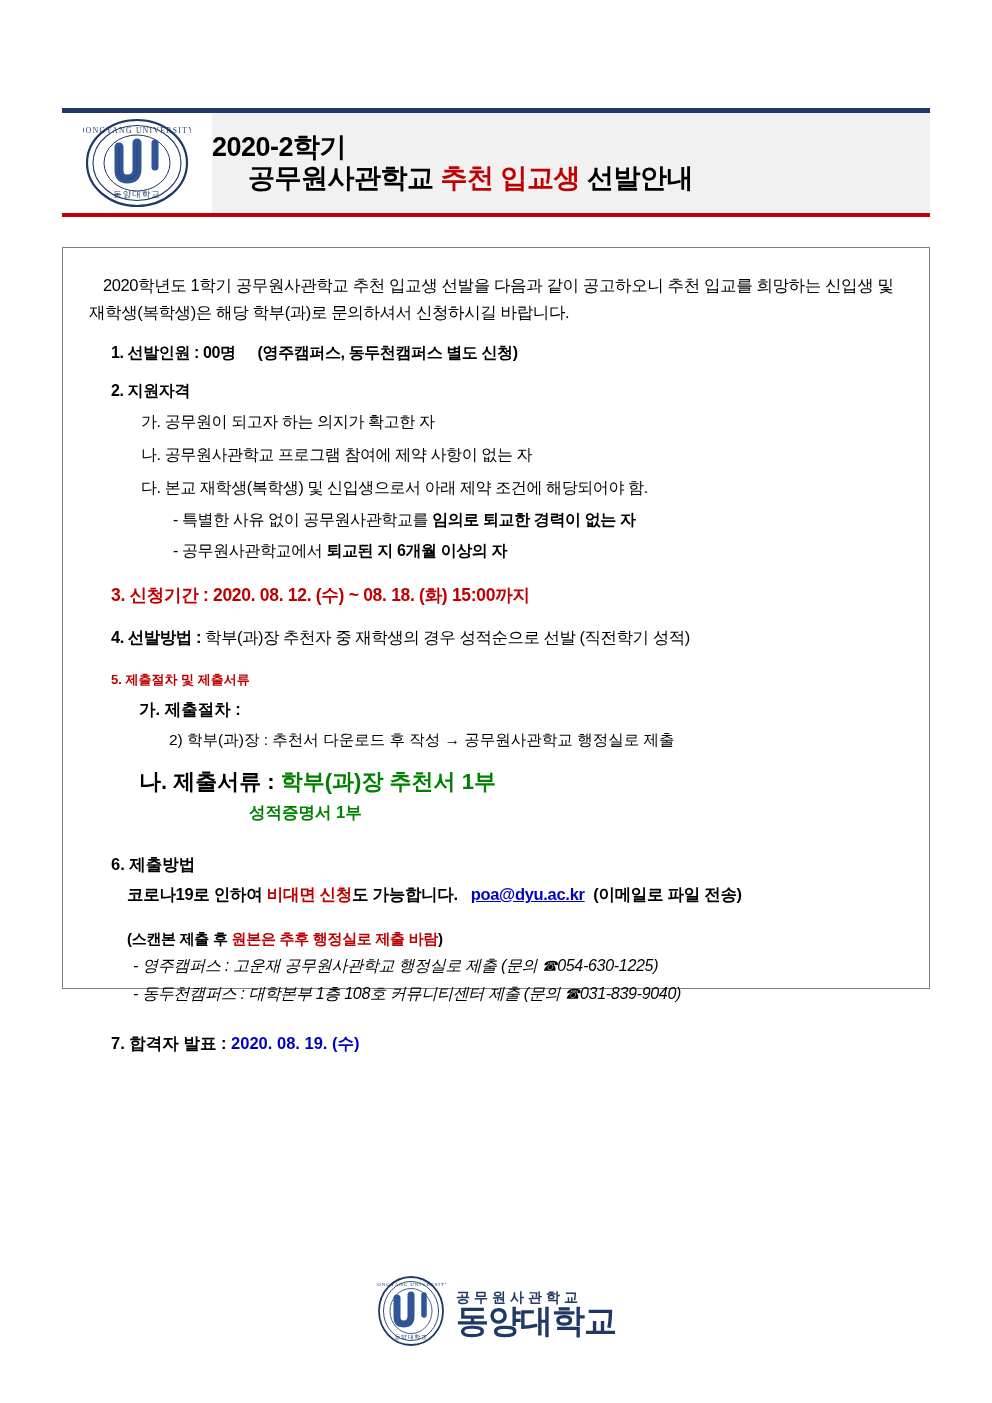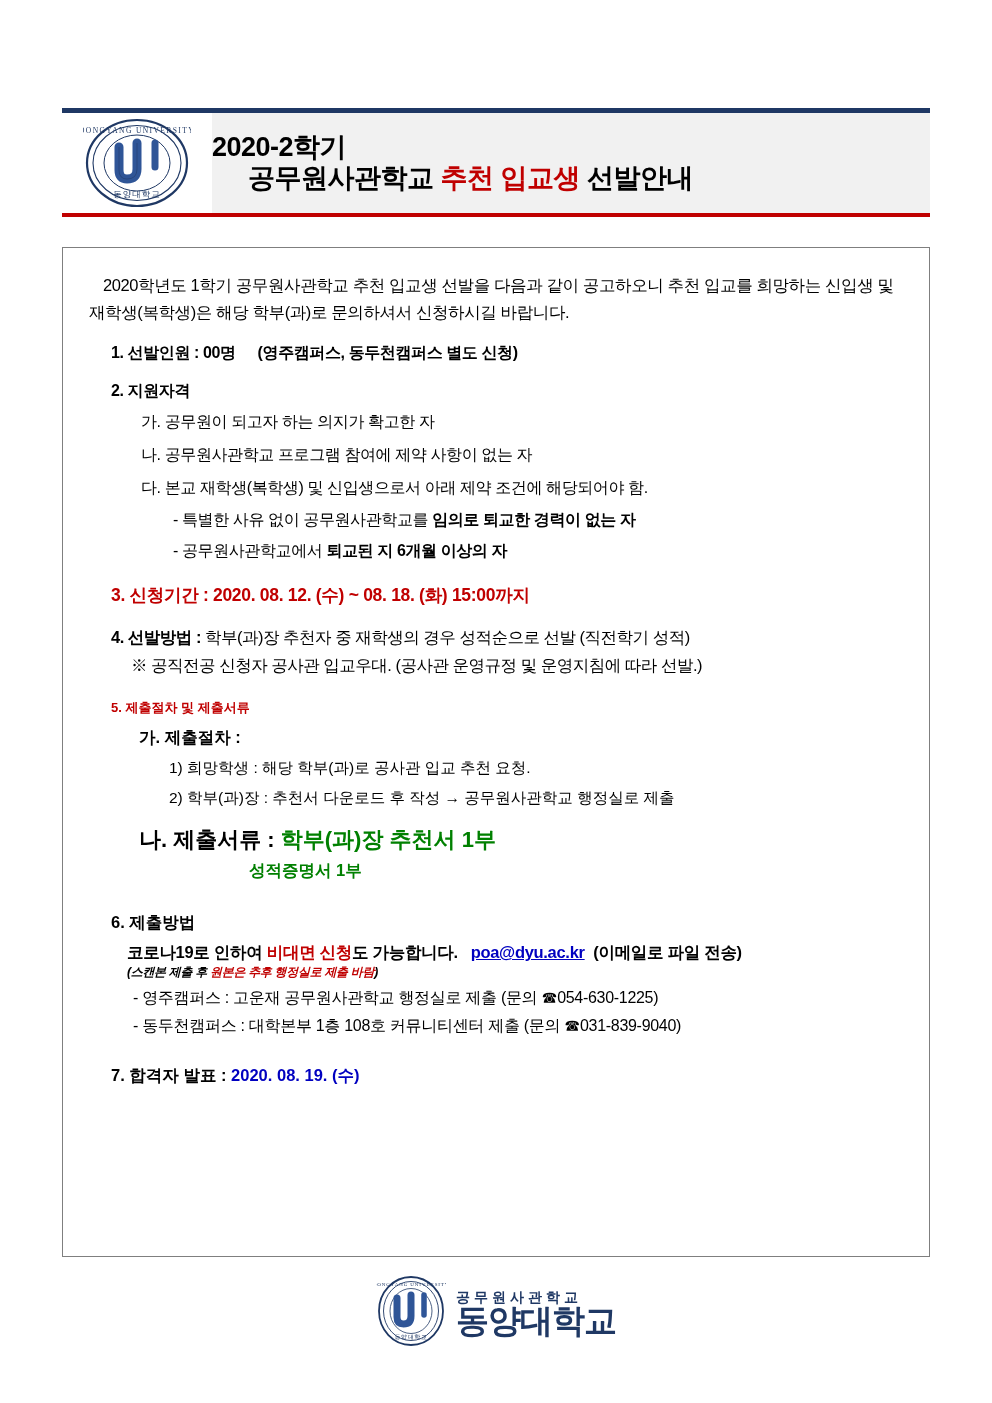--- a/index.html
+++ b/index.html
@@ -79,21 +79,21 @@
     height: 92px;
     position: relative;
   }
 
   
   .body-box {
     position: absolute;
     left: 62px;
     top: 247px;
     width: 868px;
-    height: 1010px;
+    height: 742px;
     border: 1px solid #7f7f7f;
     box-sizing: border-box;
     padding: 24px 26px 10px 26px;
   }
 
   .intro {
     font-size: 16.5px;
     line-height: 1.65;
     letter-spacing: -0.4px;
     text-indent: 14px;
@@ -184,32 +184,32 @@
     padding-left: 22px;
   }
   .sec6-line {
     margin-top: 8px;
     padding-left: 38px;
     font-size: 16.5px;
     font-weight: bold;
     letter-spacing: -0.3px;
   }
   .sec6-line2 {
-    margin-top: 0;
+    margin-top: 24px;
     padding-left: 38px;
-    font-size: 12px;
+    font-size: 15px;
     font-weight: bold;
     letter-spacing: -0.3px;
-    font-style: italic;
   }
   .sec6-item {
     margin-top: 7px;
     padding-left: 44px;
     font-size: 16px;
     letter-spacing: -0.3px;
+    font-style: italic;
   }
   .sec7 {
     margin-top: 28px;
     font-size: 16.5px;
     font-weight: bold;
     padding-left: 22px;
   }
   .email {
     color: #0000c0;
     text-decoration: underline;
@@ -291,26 +291,24 @@
       <div class="lvl-a">나. 공무원사관학교 프로그램 참여에 제약 사항이 없는 자</div>
       <div class="lvl-a">다. 본교 재학생(복학생) 및 신입생으로서 아래 제약 조건에 해당되어야 함.</div>
       <div class="lvl-dash"><span>- 특별한 사유 없이 공무원사관학교를 </span><span class="bold">임의로 퇴교한 경력이 없는 자</span></div>
       <div class="lvl-dash"><span>- 공무원사관학교에서 </span><span class="bold">퇴교된 지 6개월 이상의 자</span></div>
     </div>
 
     <div class="sec3 red">3. 신청기간 : 2020. 08. 12. (수) ~ 08. 18. (화) 15:00까지</div>
 
     <div class="sec4">
       <span class="lead">4. 선발방법 : </span><span>학부(과)장 추천자 중 재학생의 경우 성적순으로 선발 (직전학기 성적)</span>
-      <div class="sec4-note">※ 공직전공 신청자 공사관 입교우대. (공사관 운영규정 및 운영지침에 따라 선발.)</div>
     </div>
 
     <div class="sec5-head">5. 제출절차 및 제출서류</div>
     <div class="sec5-a">가. 제출절차 :</div>
-    <div class="lvl-num">1) 희망학생 : 해당 학부(과)로 공사관 입교 추천 요청.</div>
     <div class="lvl-num">2) 학부(과)장 : 추천서 다운로드 후 작성 → 공무원사관학교 행정실로 제출</div>
     <div class="sec5-b"><span>나. 제출서류 : </span><span class="green">학부(과)장 추천서 1부</span></div>
     <div class="sec5-b2 green">성적증명서 1부</div>
 
     <div class="sec6-head">6. 제출방법</div>
     <div class="sec6-line"><span>코로나19로 인하여 </span><span class="red">비대면 신청</span><span>도 가능합니다.</span>&nbsp;&nbsp;&nbsp;<span class="email">poa@dyu.ac.kr</span>&nbsp;&nbsp;<span>(이메일로 파일 전송)</span></div>
     <div class="sec6-line2"><span>(스캔본 제출 후 </span><span class="red">원본은 추후 행정실로 제출 바람</span><span>)</span></div>
     <div class="sec6-item">- 영주캠퍼스 : 고운재 공무원사관학교 행정실로 제출 (문의 ☎054-630-1225)</div>
     <div class="sec6-item">- 동두천캠퍼스 : 대학본부 1층 108호 커뮤니티센터 제출 (문의 ☎031-839-9040)</div>
 

